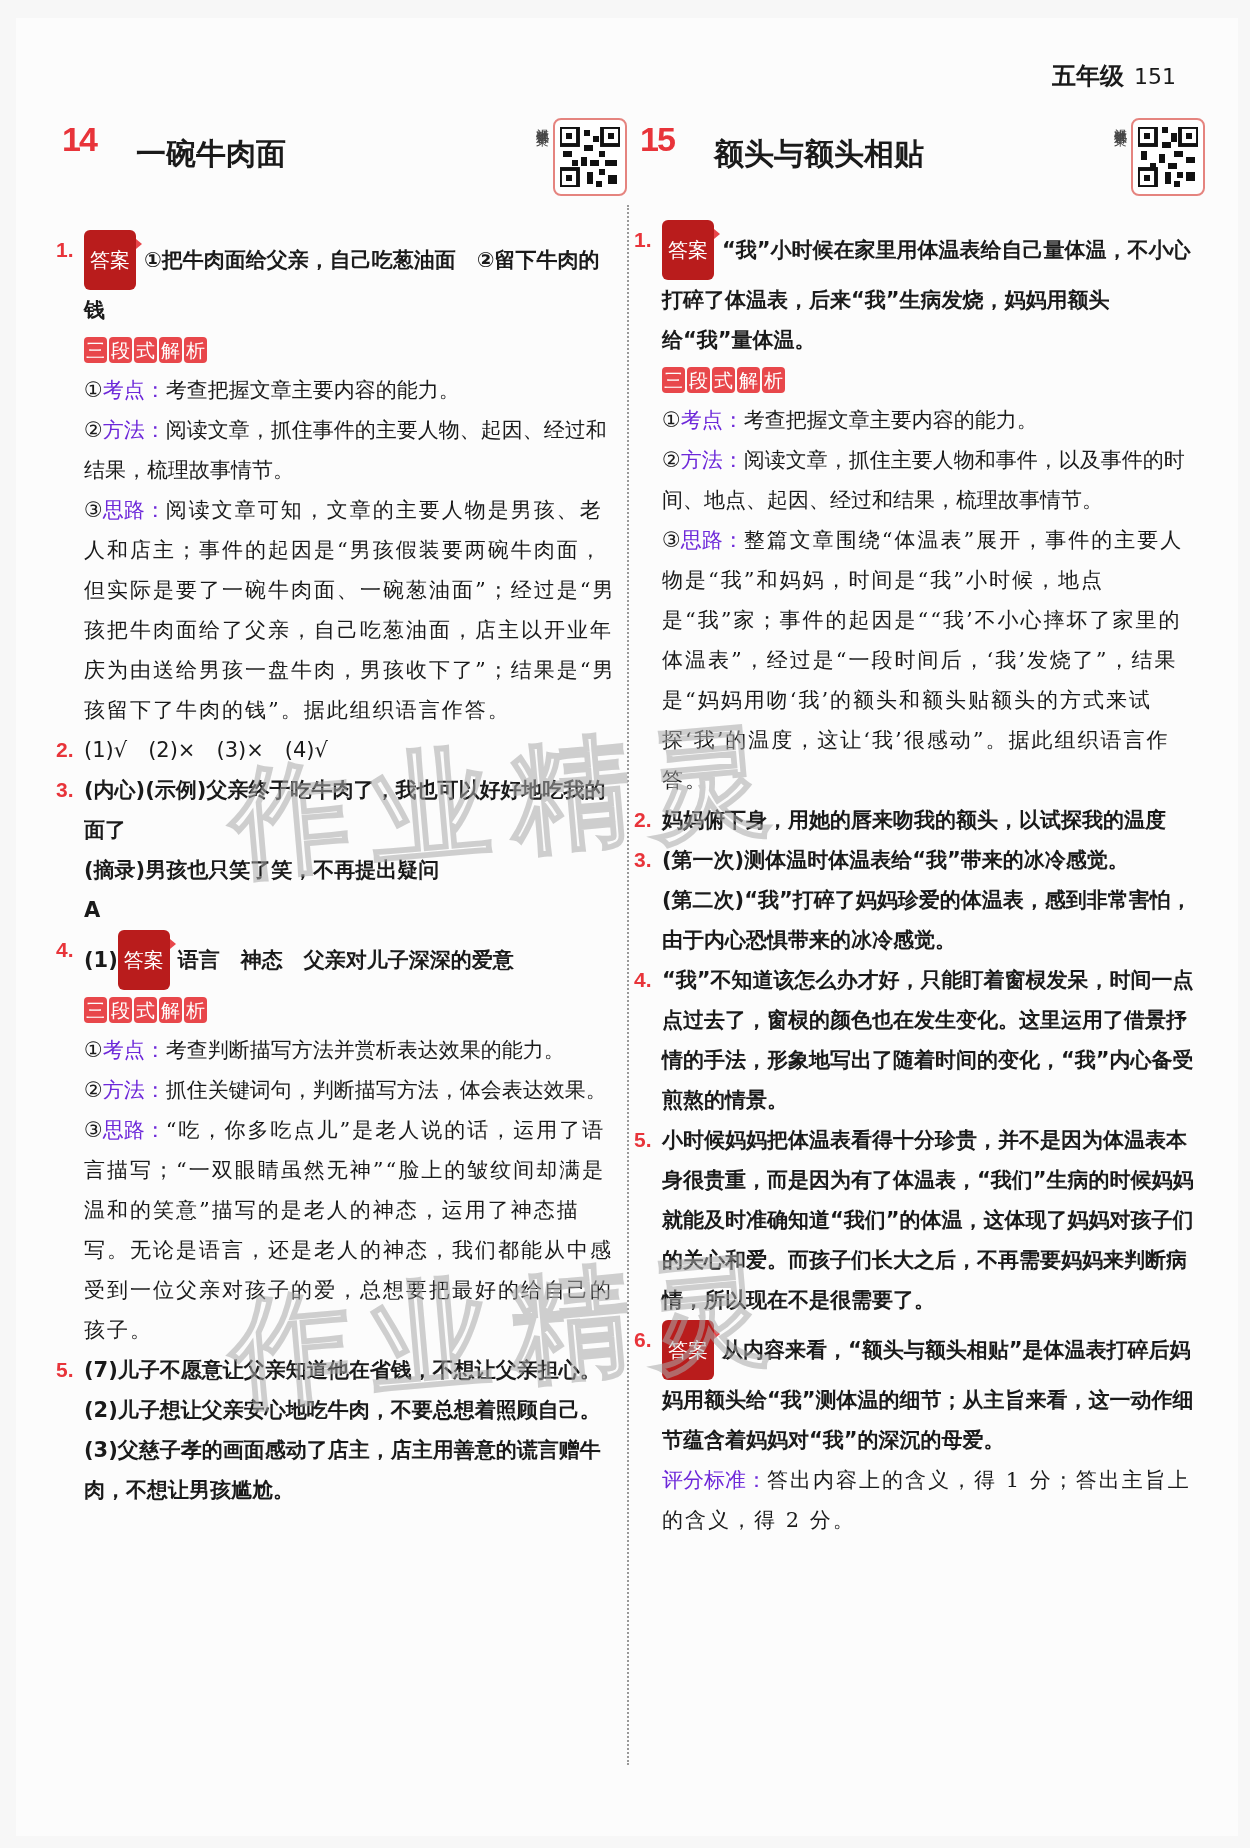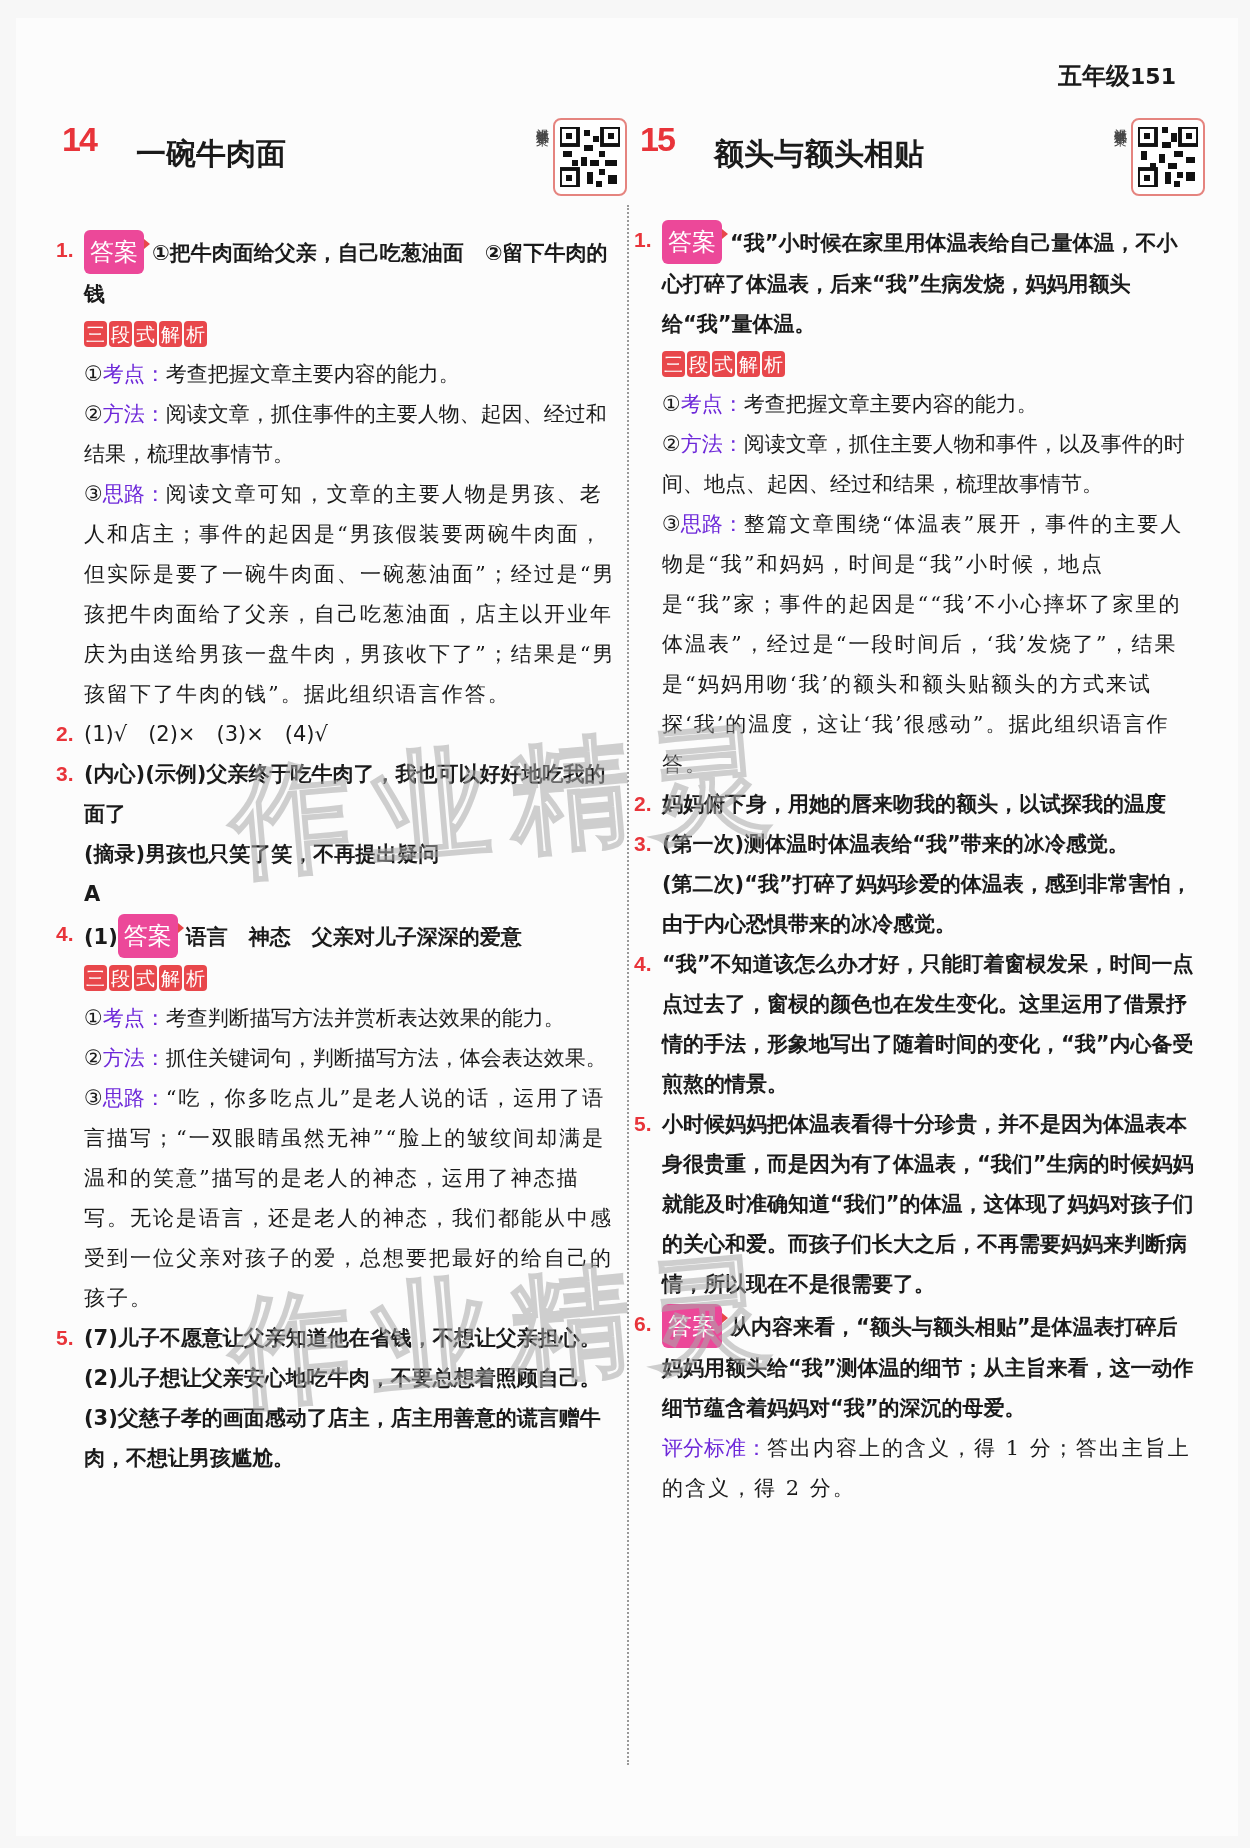--- a/index.html
+++ b/index.html
@@ -1,35 +1,35 @@
 <!DOCTYPE html>
 <html><head>
 <meta charset="utf-8">
 <style>
   html,body{margin:0;padding:0;}
   body{width:1250px;height:1848px;background:#f7f7f7;position:relative;overflow:hidden;font-family:"DejaVu Sans","Liberation Sans",sans-serif;color:#1a1a1a;}
   .page{position:absolute;left:16px;top:18px;width:1222px;height:1818px;background:#fcfcfc;}
   .header{position:absolute;right:62px;top:42px;font-size:24px;font-weight:bold;}
-  .header .num{font-weight:bold;font-size:22px;}
+  .header .num{font-weight:normal;margin-left:10px;font-size:22px;}
   .col{position:absolute;top:110px;width:555px;}
   .col.left{left:62px;}
   .col.right{left:640px;}
   .divider{position:absolute;left:627px;top:205px;height:1560px;border-left:2px dotted #999;}
   .title-row{position:relative;height:100px;}
   .lesson-num{position:absolute;left:0;top:10px;font-size:34px;font-weight:900;color:#e8343a;font-family:"Liberation Sans",sans-serif;letter-spacing:-2px;}
   .lesson-title{position:absolute;left:74px;top:24px;font-size:30px;font-weight:bold;font-family:Liberation Sans, sans-serif;}
   .qr-wrap{position:absolute;right:-10px;top:8px;display:flex;align-items:flex-start;}
   .qr-label{writing-mode:vertical-rl;font-size:13px;color:#444;line-height:14px;margin-right:4px;letter-spacing:1px;}
   .qr{width:70px;height:74px;border:2px solid #e5847f;border-radius:8px;background:#fff;display:flex;align-items:center;justify-content:center;}
   .qr svg{width:60px;height:60px;}
   .content{margin-top:20px;font-size:21px;line-height:40px;}
   .q{position:relative;padding-left:22px;}
   .qn{position:absolute;left:-6px;color:#e8343a;font-weight:bold;font-family:"Liberation Sans",sans-serif;}
   .bold{font-weight:bold;}
-  .tag-ans{display:inline-block;background:#ec4899;color:#fff;font-size:24px;line-height:28px;padding:8px 6px;border-radius:6px;margin-right:8px;position:relative;}
+  .tag-ans{display:inline-block;background:#b91c1c;color:#fff;font-size:20px;line-height:28px;padding:16px 6px;border-radius:6px;margin-right:8px;position:relative;}
   .tag-ans:after{content:"";position:absolute;right:-6px;top:9px;border-left:6px solid #e8474b;border-top:5px solid transparent;border-bottom:5px solid transparent;}
   .tag-3{display:inline-flex;gap:2px;margin:2px 0;}
   .tag-3 span{background:#e8474b;color:#fff;font-size:19px;line-height:26px;padding:0 2px;border-radius:4px;}
   .red{color:#6d28d9;}
   .serif{font-family:"DejaVu Serif","Liberation Serif",serif;letter-spacing:2px;}
   .watermark{position:absolute;font-size:120px;color:transparent;-webkit-text-stroke:2px #aaa;font-weight:bold;opacity:.55;transform:rotate(-5deg);letter-spacing:20px;pointer-events:none;}
 </style>
 </head>
 <body>
 

